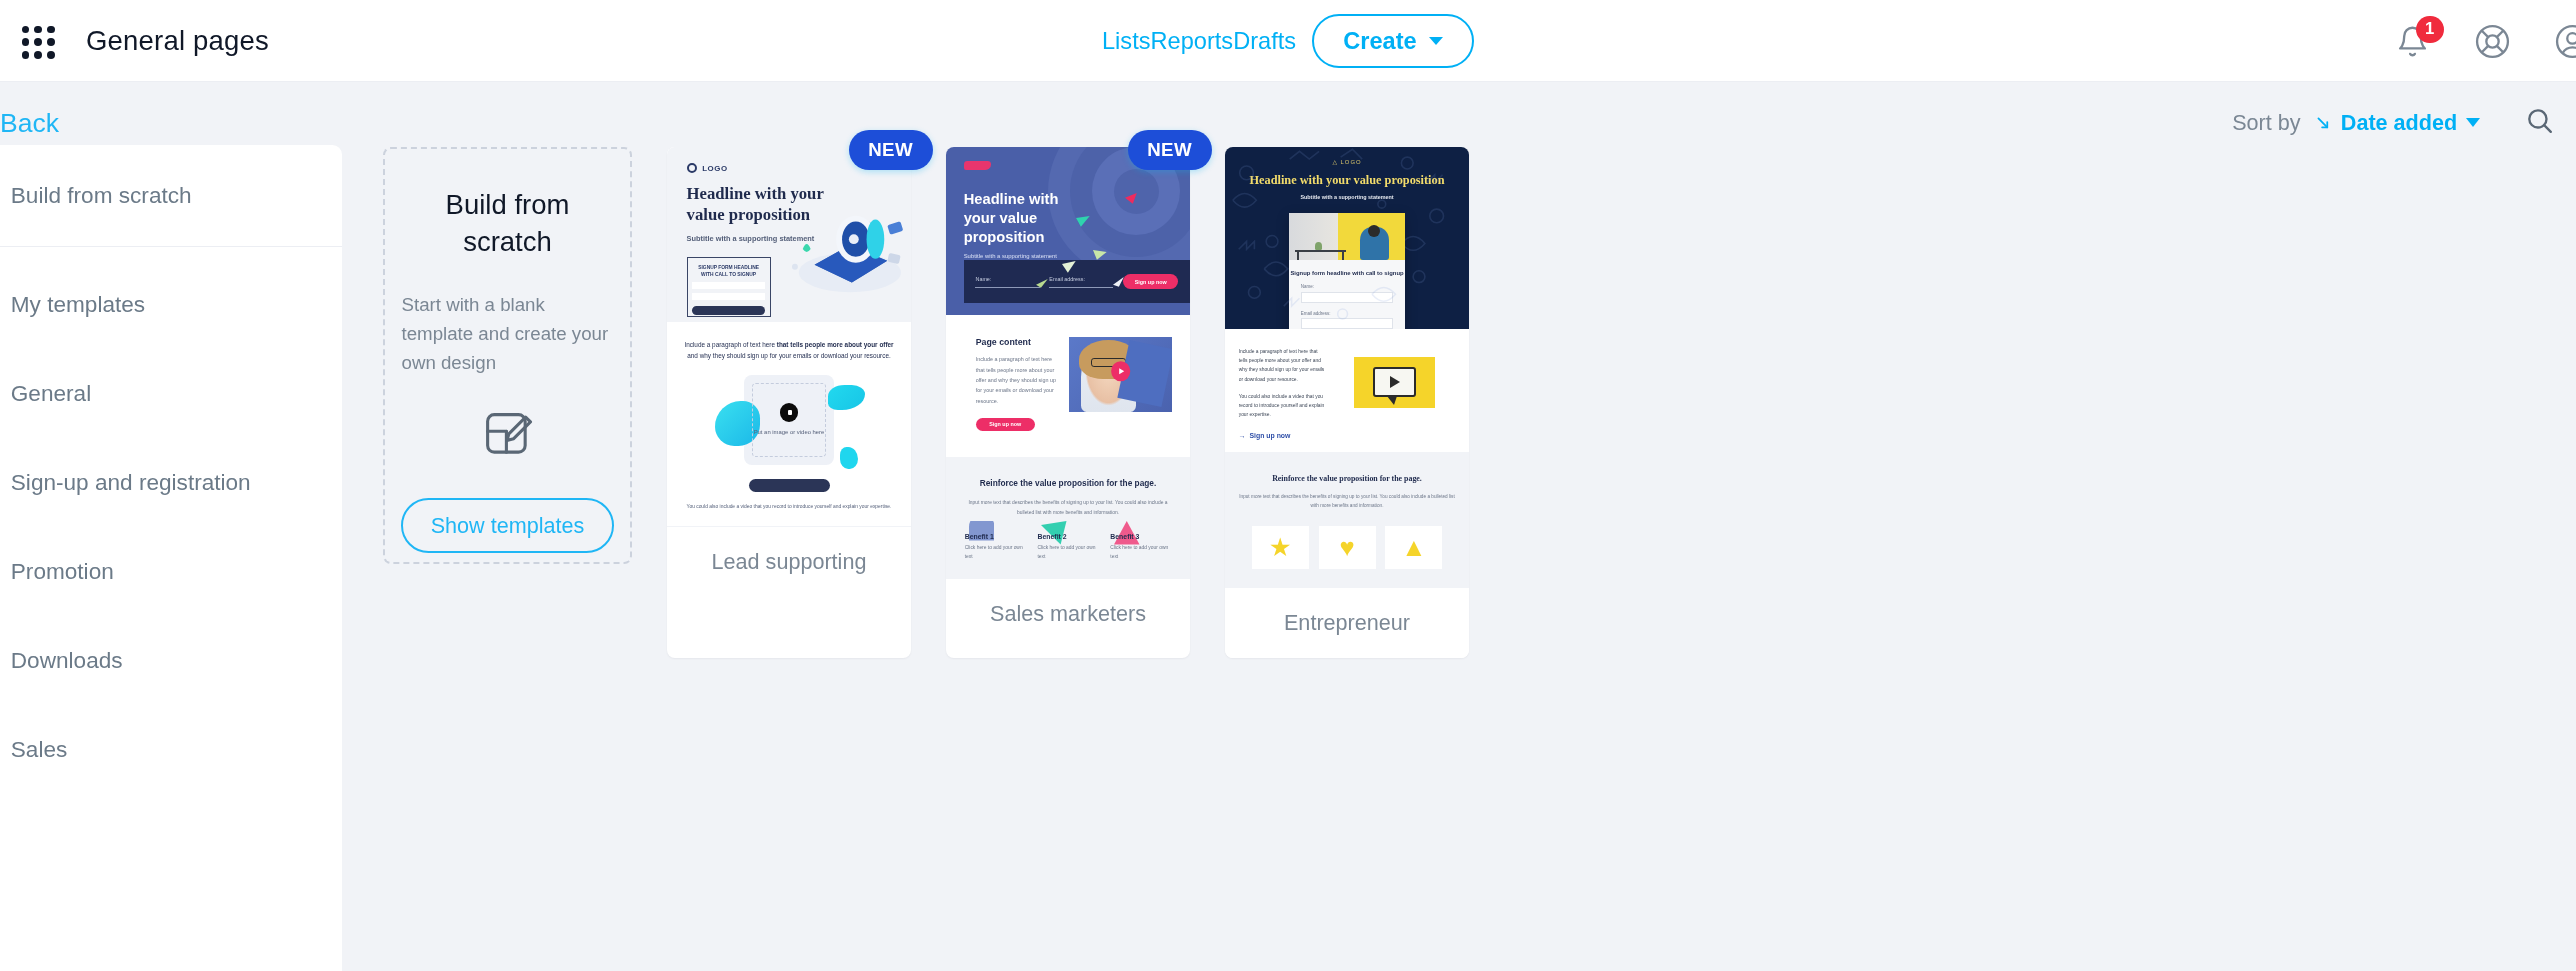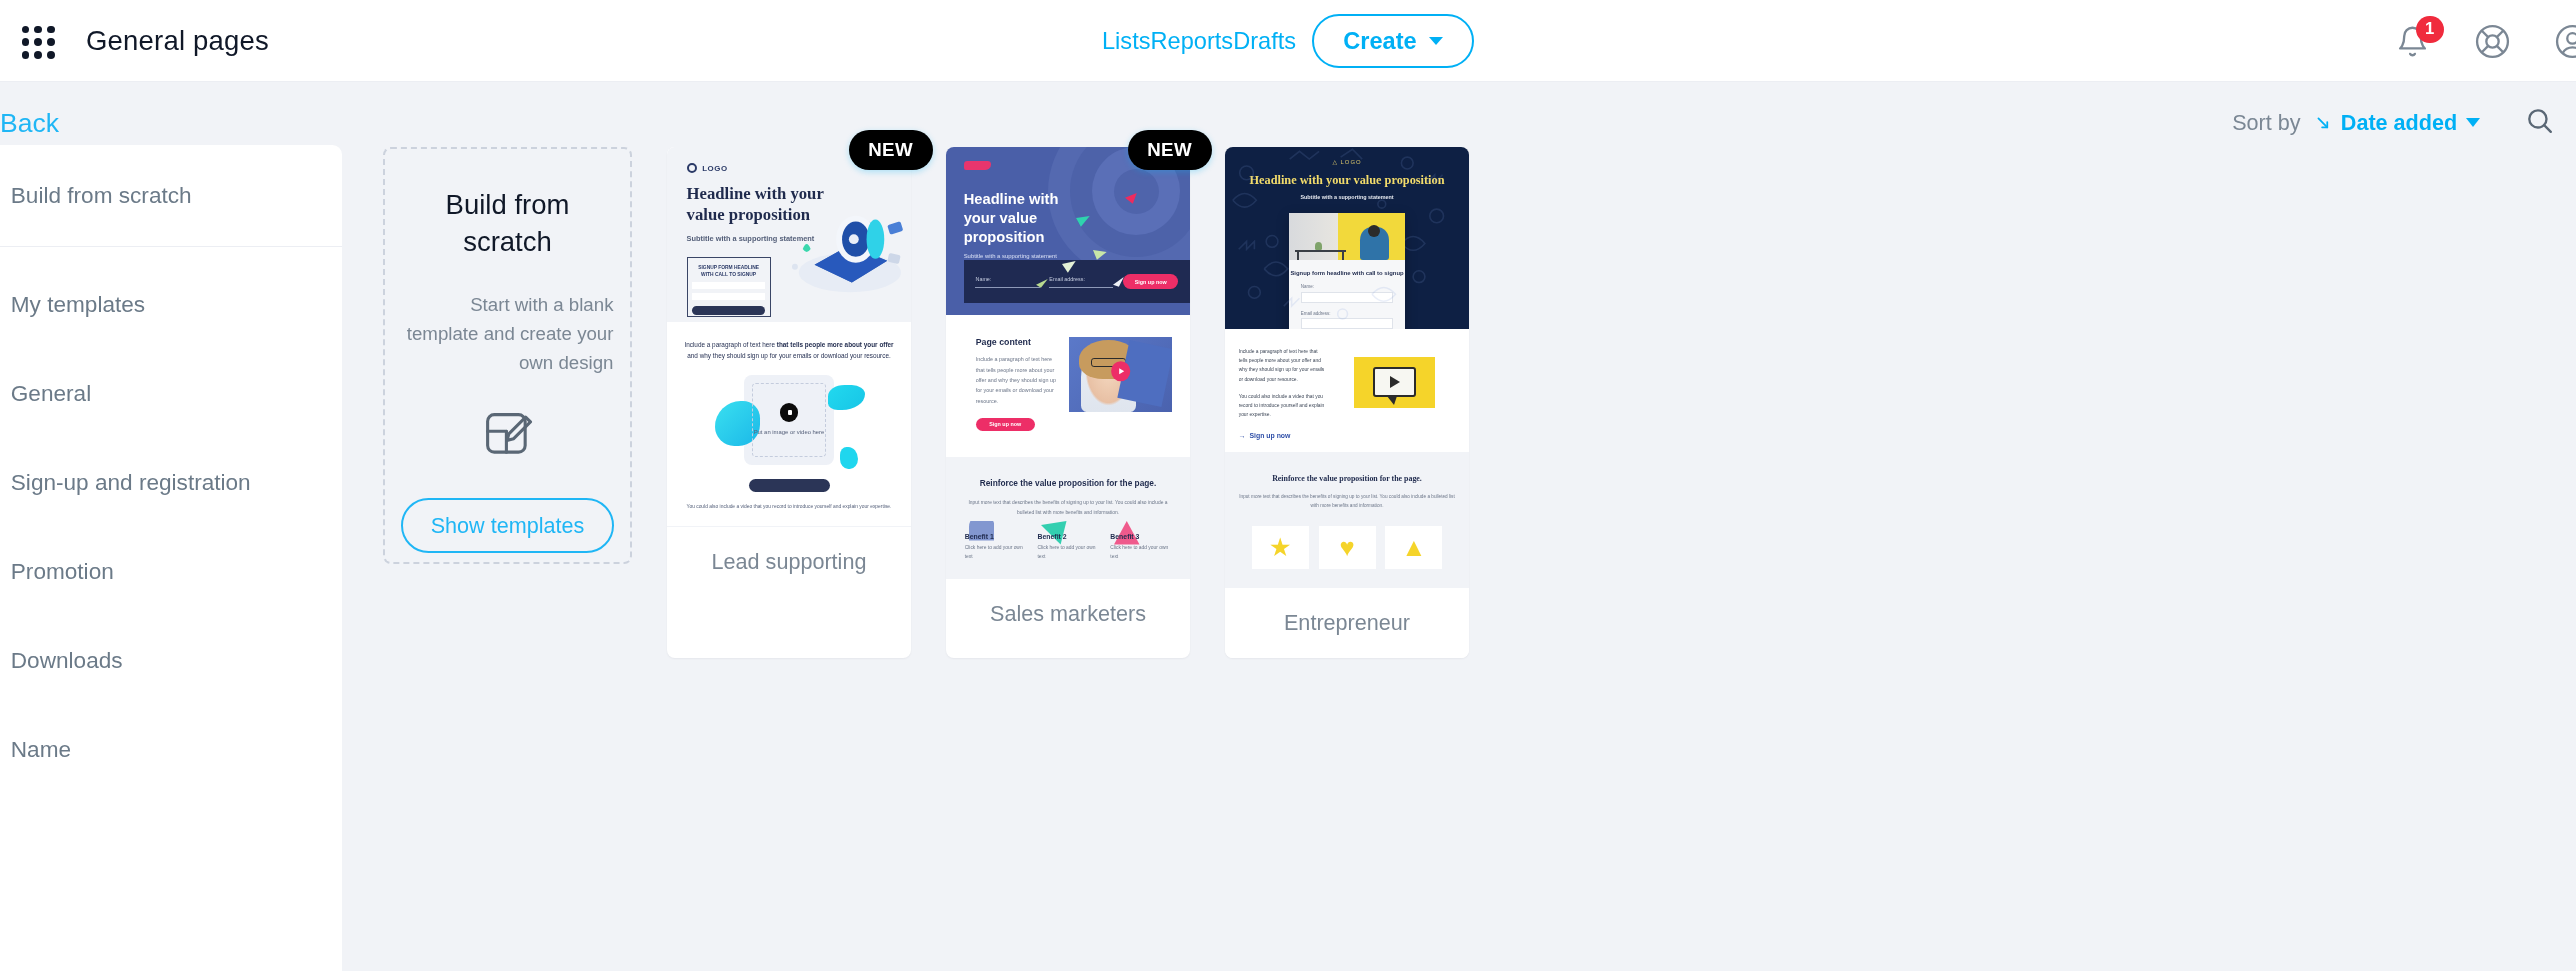--- a/index.html
+++ b/index.html
@@ -100,21 +100,21 @@
 
   
   .scratch-card {
     width: 249px; height: 417px;
     border: 2px dashed #ccd2dd; border-radius: 7.9px;
     background: #f1f3f7;
     display: flex; flex-direction: column; align-items: center;
     padding-top: 37px;
   }
   .scratch-title { font-size: 27.5px; color: #101828; text-align: center; line-height: 1.35; width: 206px; }
-  .scratch-sub { margin-top: 31px; font-size: 18.7px; color: #7b8794; text-align: right; line-height: 1.55; width: 212px; }
+  .scratch-sub { margin-top: 31px; font-size: 18.7px; color: #7b8794; text-align: left; line-height: 1.55; width: 212px; }
   .scratch-icon { margin-top: 29.5px; }
   .show-btn {
     margin-top: 33px;
     border: 2px solid #1fb6f5; border-radius: 39px;
     padding: 12.8px 27.5px; color: #1fb6f5; font-size: 21.6px; background: transparent; cursor: pointer;
   }
 
   
   .tcard {
     position: relative;
@@ -130,21 +130,21 @@
   }
   .tcard .caption {
     height: 71px; display: flex; align-items: center; justify-content: center;
     font-size: 21.6px; color: #7b8794;
     border-top: 1px solid #f1f3f7;
     border-bottom-left-radius: 7.9px; border-bottom-right-radius: 7.9px;
     background: #fff;
   }
   .new-badge {
     position: absolute; top: -16.7px; right: -21.6px; z-index: 5;
-    background: #000000; color: #fff; font-size: 18.7px; font-weight: bold;
+    background: #1d4ed8; color: #fff; font-size: 18.7px; font-weight: bold;
     padding: 8.8px 19.6px; border-radius: 21.6px; letter-spacing: 0.4px;
     box-shadow: 0 2px 5.9px rgba(10,180,242,.3);
   }
 
   
   .c1 { }
   .c1 .hero { background:#f1f3f7; padding: 15.7px 19.6px 21.6px; position: relative; height: 175px; }
   .c1 .logo { display:flex; align-items:center; gap:4.9px; }
   .c1 .logo .ring { width:10.8px; height:10.8px; border:2px solid #2b3a67; border-radius:50%; }
   .c1 .logo .lw { font-size:7.9px; font-weight:bold; color:#2b3a67; letter-spacing:0.5px; }
@@ -328,21 +328,21 @@
   <div class="side-item">
     <span>Sign-up and registration</span>
   </div>
   <div class="side-item">
     <span>Promotion</span>
   </div>
   <div class="side-item">
     <span>Downloads</span>
   </div>
   <div class="side-item">
-    <span>Name</span>
+    <span>Sales</span>
   </div>
 </div>
 
 <div class="main">
 
   <div class="scratch-card">
     <div class="scratch-title">Build from scratch</div>
     <div class="scratch-sub">Start with a blank template and create your own design</div>
     <div class="scratch-icon">
       <svg width="53" height="53" viewBox="0 0 24 24" fill="none" stroke="#5a6775" stroke-width="1.4" stroke-linecap="round" stroke-linejoin="round">

